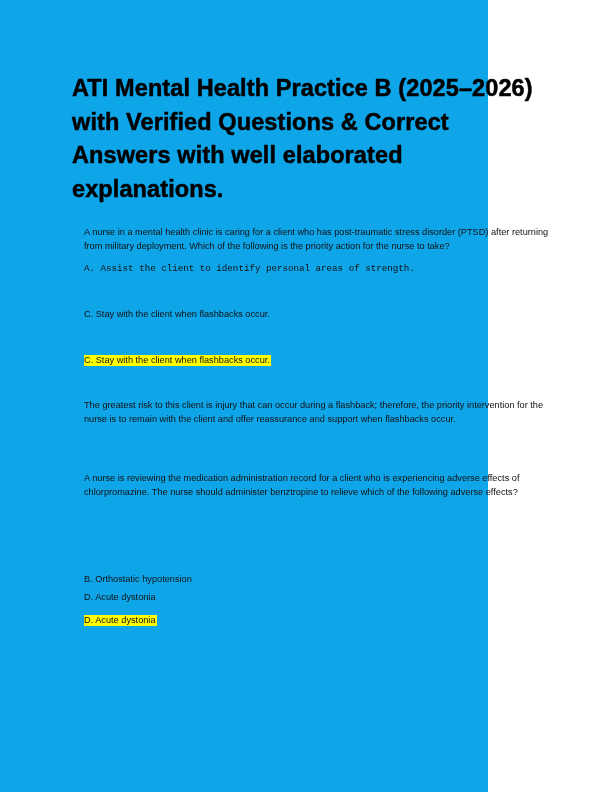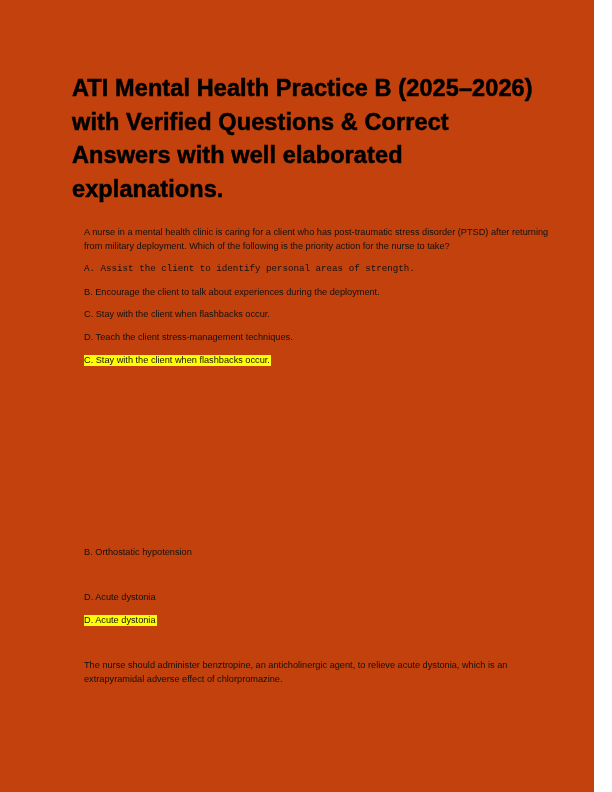--- a/index.html
+++ b/index.html
@@ -1,17 +1,17 @@
 <!DOCTYPE html>
 <html><head>
 <meta charset="utf-8">
 <style>
   html, body { margin: 0; padding: 0; background: #ffffff; }
   body { width: 612px; height: 792px; position: relative; overflow: hidden; font-family: "DejaVu Sans", sans-serif; color: #000; }
-  .page { position: absolute; left: 0; top: 0; width: 594px; height: 792px; background: #c2410c; }
+  .page { position: absolute; left: 0; top: 0; width: 488px; height: 792px; background: #0ea5e9; }
   .title {
     position: absolute; left: 72px; top: 72px; width: 470px;
     font-family: "Liberation Sans", sans-serif; font-weight: 900;
     font-size: 23.5px; line-height: 33.5px; letter-spacing: 0.1px;
     margin: 0; -webkit-text-stroke: 0.5px #000;
   }
   .p {
     position: absolute; left: 72px; width: 475px;
     font-family: "Liberation Sans", sans-serif; font-size: 9.2px; line-height: 14.4px;
     margin: 12px; color: #111;
@@ -20,23 +20,22 @@
 </style>
 </head>
 <body>
 
 <div class="page">
 
   <h1 class="title">ATI Mental Health Practice B (2025–2026) with Verified Questions &amp; Correct Answers with well elaborated explanations.</h1>
 
   <p class="p" style="top:213px;">A nurse in a mental health clinic is caring for a client who has post-traumatic stress disorder (PTSD) after returning from military deployment. Which of the following is the priority action for the nurse to take?</p>
   <p class="p" style="top:250px;font-family:Liberation Mono, monospace;">A. Assist the client to identify personal areas of strength.</p>
-  <p class="p" style="top:273px;">B. Encourage the client to talk about experiences during the deployment.</p>
   <p class="p" style="top:295px;">C. Stay with the client when flashbacks occur.</p>
-  <p class="p" style="top:318px;">D. Teach the client stress-management techniques.</p>
   <p class="p" style="top:341px;"><span class="hl">C. Stay with the client when flashbacks occur.</span></p>
+  <p class="p" style="top:386px;">The greatest risk to this client is injury that can occur during a flashback; therefore, the priority intervention for the nurse is to remain with the client and offer reassurance and support when flashbacks occur.</p>
 
-  <p class="p" style="top:533px;">B. Orthostatic hypotension</p>
+  <p class="p" style="top:459px;">A nurse is reviewing the medication administration record for a client who is experiencing adverse effects of chlorpromazine. The nurse should administer benztropine to relieve which of the following adverse effects?</p>
+  <p class="p" style="top:560px;">B. Orthostatic hypotension</p>
   <p class="p" style="top:578px;">D. Acute dystonia</p>
   <p class="p" style="top:601px;"><span class="hl">D. Acute dystonia</span></p>
-  <p class="p" style="top:646px;">The nurse should administer benztropine, an anticholinergic agent, to relieve acute dystonia, which is an extrapyramidal adverse effect of chlorpromazine.</p>
 
 </div>
 
 </body></html>

